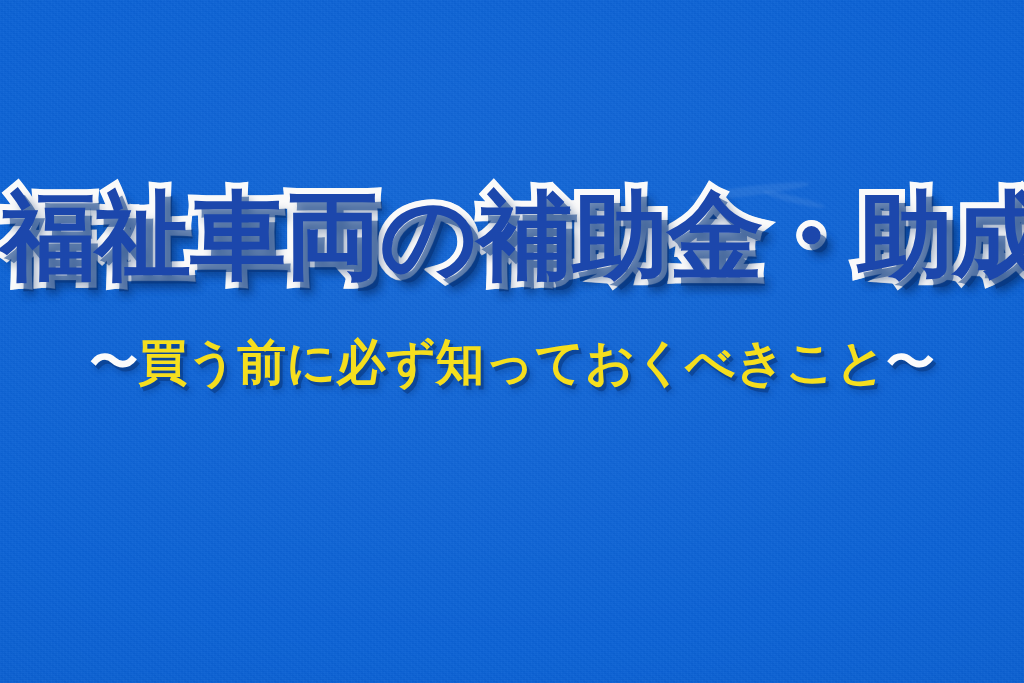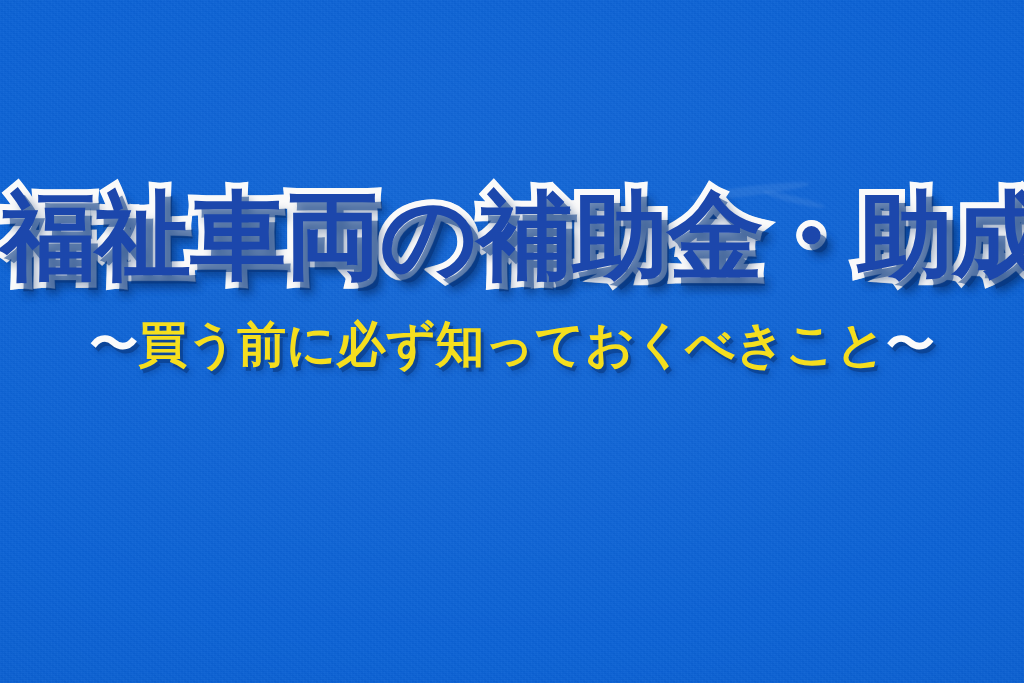--- a/index.html
+++ b/index.html
@@ -90,21 +90,21 @@
     -webkit-text-stroke: 12px #fafafa;
     text-shadow:
       7px 9px 0 rgba(10, 60, 138, 0.60),
       10px 13px 12px rgba(7, 44, 105, 0.40);
   }
 
   #subtitle-block {
     position: absolute;
     left: 0;
     right: 0;
-    top: 318px;
+    top: 336px;
     text-align: center;
   }
 
   #subtitle {
     display: inline-block;
     margin: 0;
     font-family: "DejaVu Sans", "Liberation Sans", sans-serif;
     font-weight: 700;
     font-size: 49px;
     line-height: 1.1;

